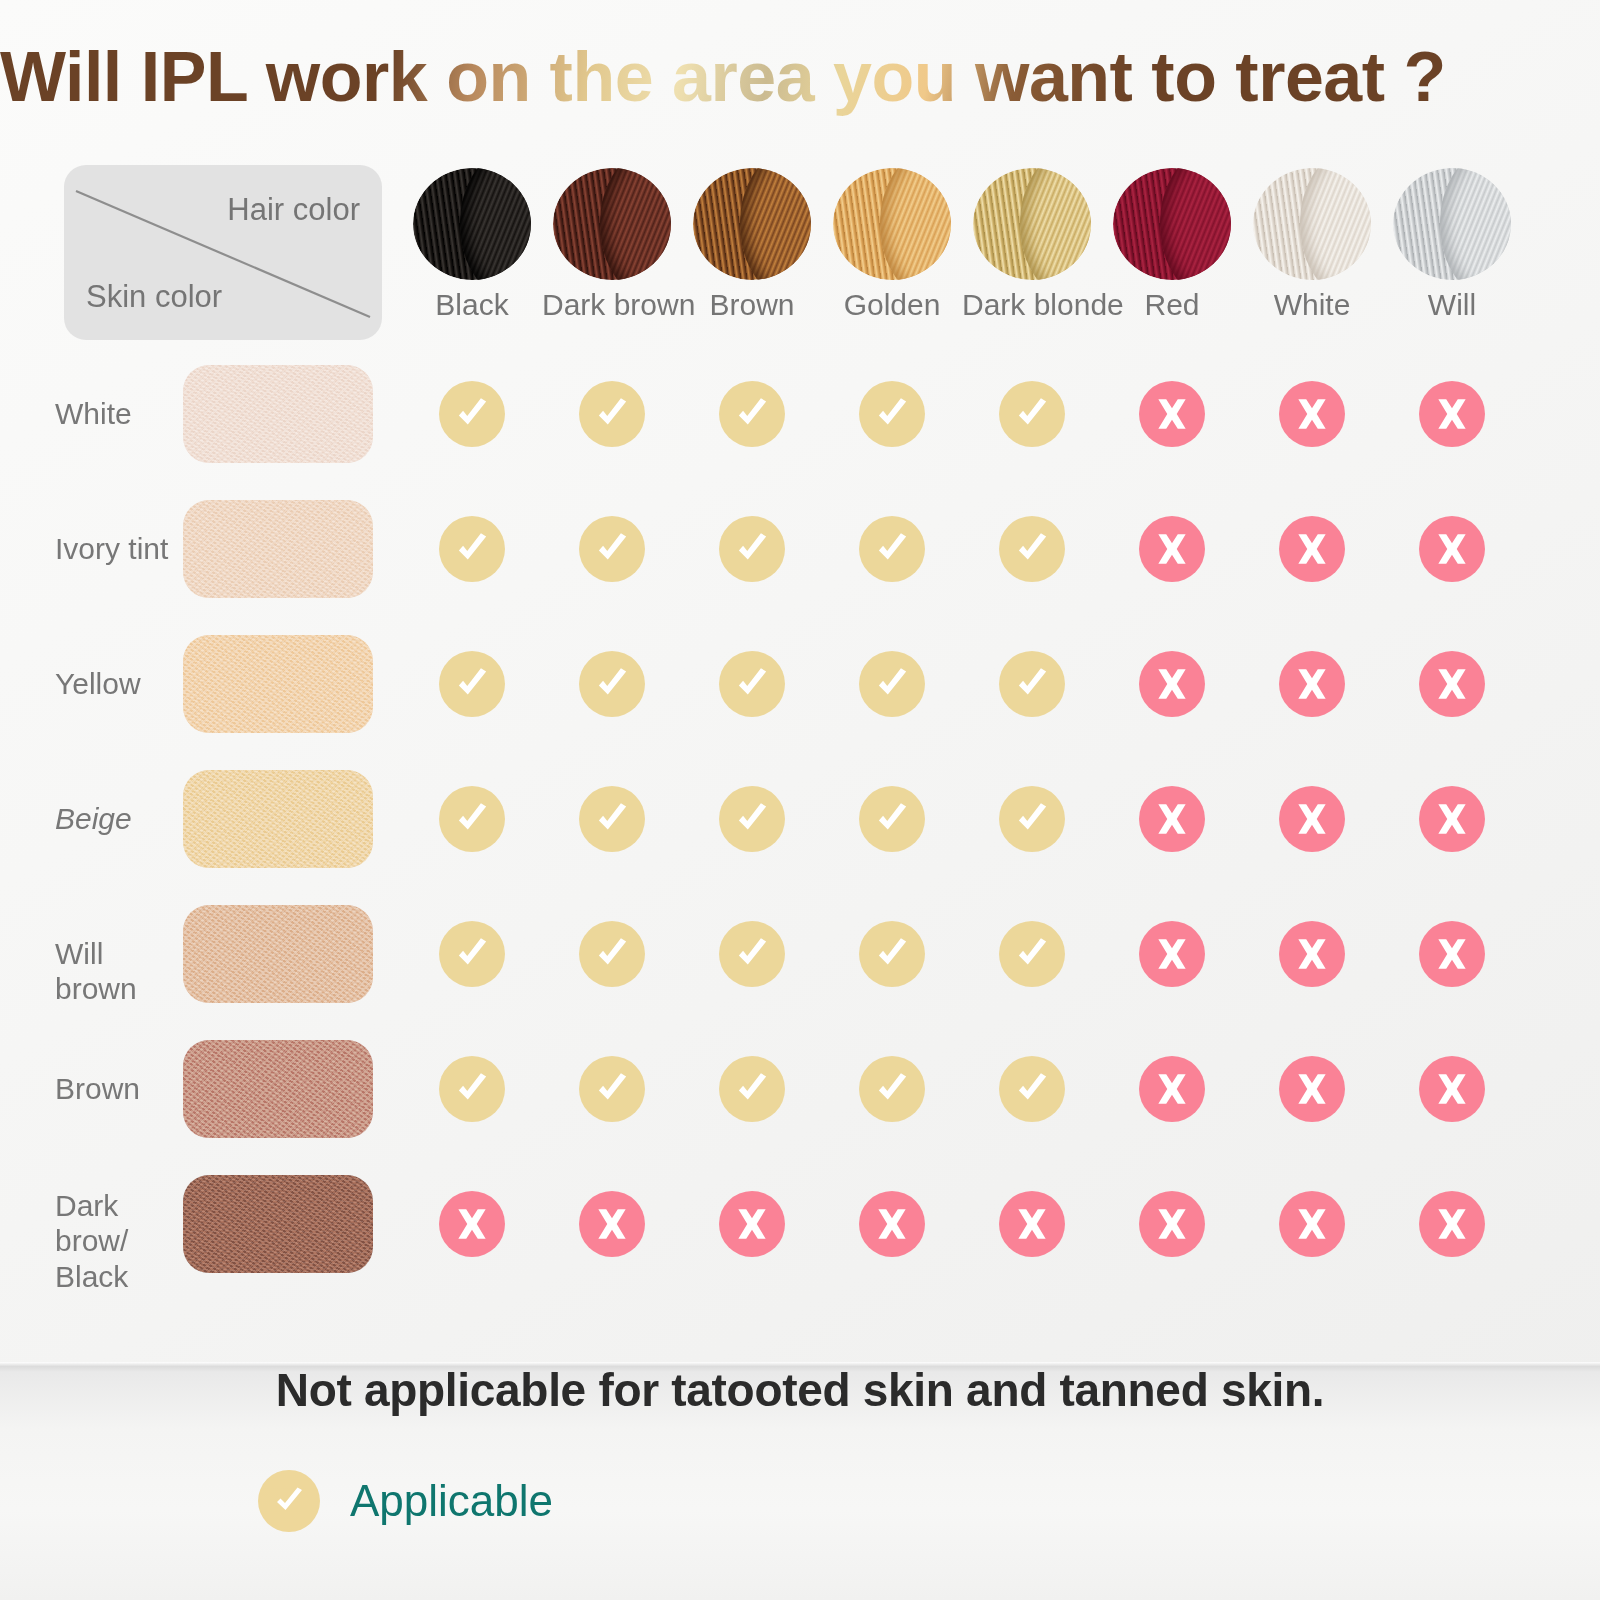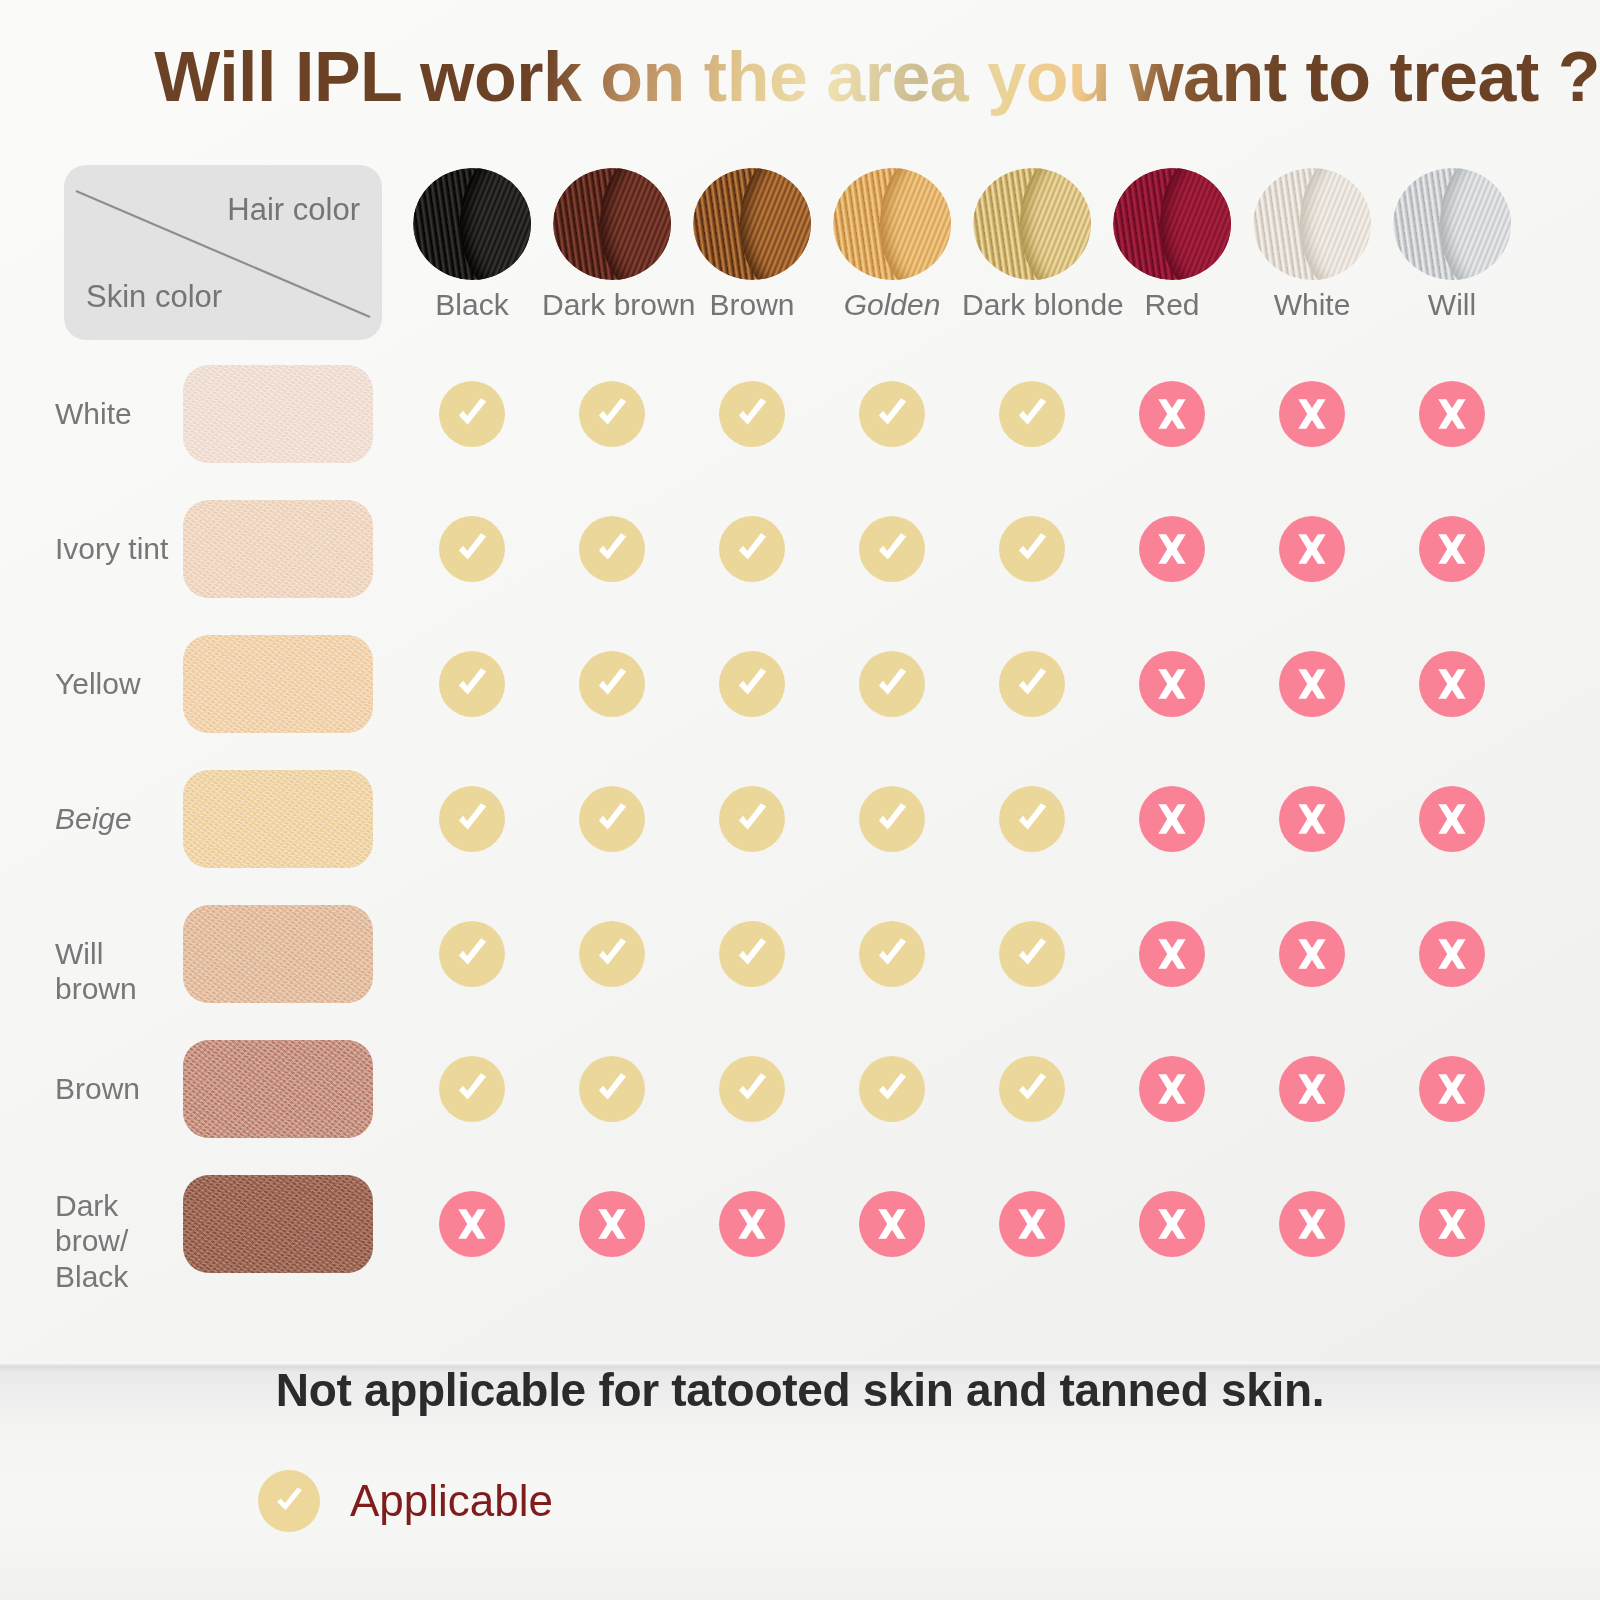--- a/index.html
+++ b/index.html
@@ -18,21 +18,21 @@
 
   
   .title-wrap {
     position: absolute;
     top: 22px;
     left: 0;
     width: 1600px;
     height: 110px;
     display: flex;
     align-items: center;
-    justify-content: flex-end;
+    justify-content: flex-start;
   }
   .title {
     font-size: 70px;
     font-weight: 800;
     letter-spacing: -0.5px;
     white-space: nowrap;
     background-image: linear-gradient(100deg,
         #6b4226 0%, #6b4226 27%,
         #b98a5e 33%, #e2c98f 41%,
         #efe0b0 47%, #cbbb91 53%,
@@ -211,21 +211,21 @@
     border-radius: 50%;
     display: flex;
     align-items: center;
     justify-content: center;
     flex: 0 0 auto;
   }
   .legend-item .mk.ok { background: #eed79a; }
   .legend-item .mk.no { background: #fa8296; }
   .legend-item .txt {
     font-size: 44px;
-    color: #7f1d1d;
+    color: #0f766e;
   }
   #legend-applicable { left: 258px; }
   #legend-not-applicable { left: 890px; }
 </style>
 </head>
 <body>
 
 <div class="title-wrap">
   <div class="title">Will IPL work on the area you want to treat ?</div>
 </div>
@@ -254,21 +254,21 @@
       </div>
       <div class="hair-label">Dark brown</div>
     </div>
     <div class="hair-head" style="left: 682px;">
       <div class="hair-swatch">
         <div class="strands" style="background: repeating-linear-gradient(82deg, rgb(122, 69, 32) 0px, rgb(196, 130, 62) 2px, rgb(122, 69, 32) 4px, rgb(74, 39, 16) 6px), radial-gradient(circle at 32% 38%, rgb(196, 130, 62) 0%, rgb(122, 69, 32) 62%, rgb(74, 39, 16) 100%);"></div>
         <div class="curl" style="background: repeating-linear-gradient(-68deg, rgb(196, 130, 62) 0px, rgb(122, 69, 32) 2.5px, rgb(196, 130, 62) 5px); box-shadow: rgb(74, 39, 16) 6px 0px 14px inset;"></div>
       </div>
       <div class="hair-label">Brown</div>
     </div>
-    <div class="hair-head" style="left: 822px; font-style: italic;">
+    <div class="hair-head" style="left: 822px;">
       <div class="hair-swatch">
         <div class="strands" style="background: repeating-linear-gradient(82deg, rgb(217, 159, 83) 0px, rgb(243, 207, 143) 2px, rgb(217, 159, 83) 4px, rgb(185, 128, 58) 6px), radial-gradient(circle at 32% 38%, rgb(243, 207, 143) 0%, rgb(217, 159, 83) 62%, rgb(185, 128, 58) 100%);"></div>
         <div class="curl" style="background: repeating-linear-gradient(-68deg, rgb(243, 207, 143) 0px, rgb(217, 159, 83) 2.5px, rgb(243, 207, 143) 5px); box-shadow: rgb(185, 128, 58) 6px 0px 14px inset;"></div>
       </div>
       <div class="hair-label">Golden</div>
     </div>
     <div class="hair-head" style="left: 962px;">
       <div class="hair-swatch">
         <div class="strands" style="background: repeating-linear-gradient(82deg, rgb(201, 171, 98) 0px, rgb(240, 224, 173) 2px, rgb(201, 171, 98) 4px, rgb(168, 141, 72) 6px), radial-gradient(circle at 32% 38%, rgb(240, 224, 173) 0%, rgb(201, 171, 98) 62%, rgb(168, 141, 72) 100%);"></div>
         <div class="curl" style="background: repeating-linear-gradient(-68deg, rgb(240, 224, 173) 0px, rgb(201, 171, 98) 2.5px, rgb(240, 224, 173) 5px); box-shadow: rgb(168, 141, 72) 6px 0px 14px inset;"></div>

